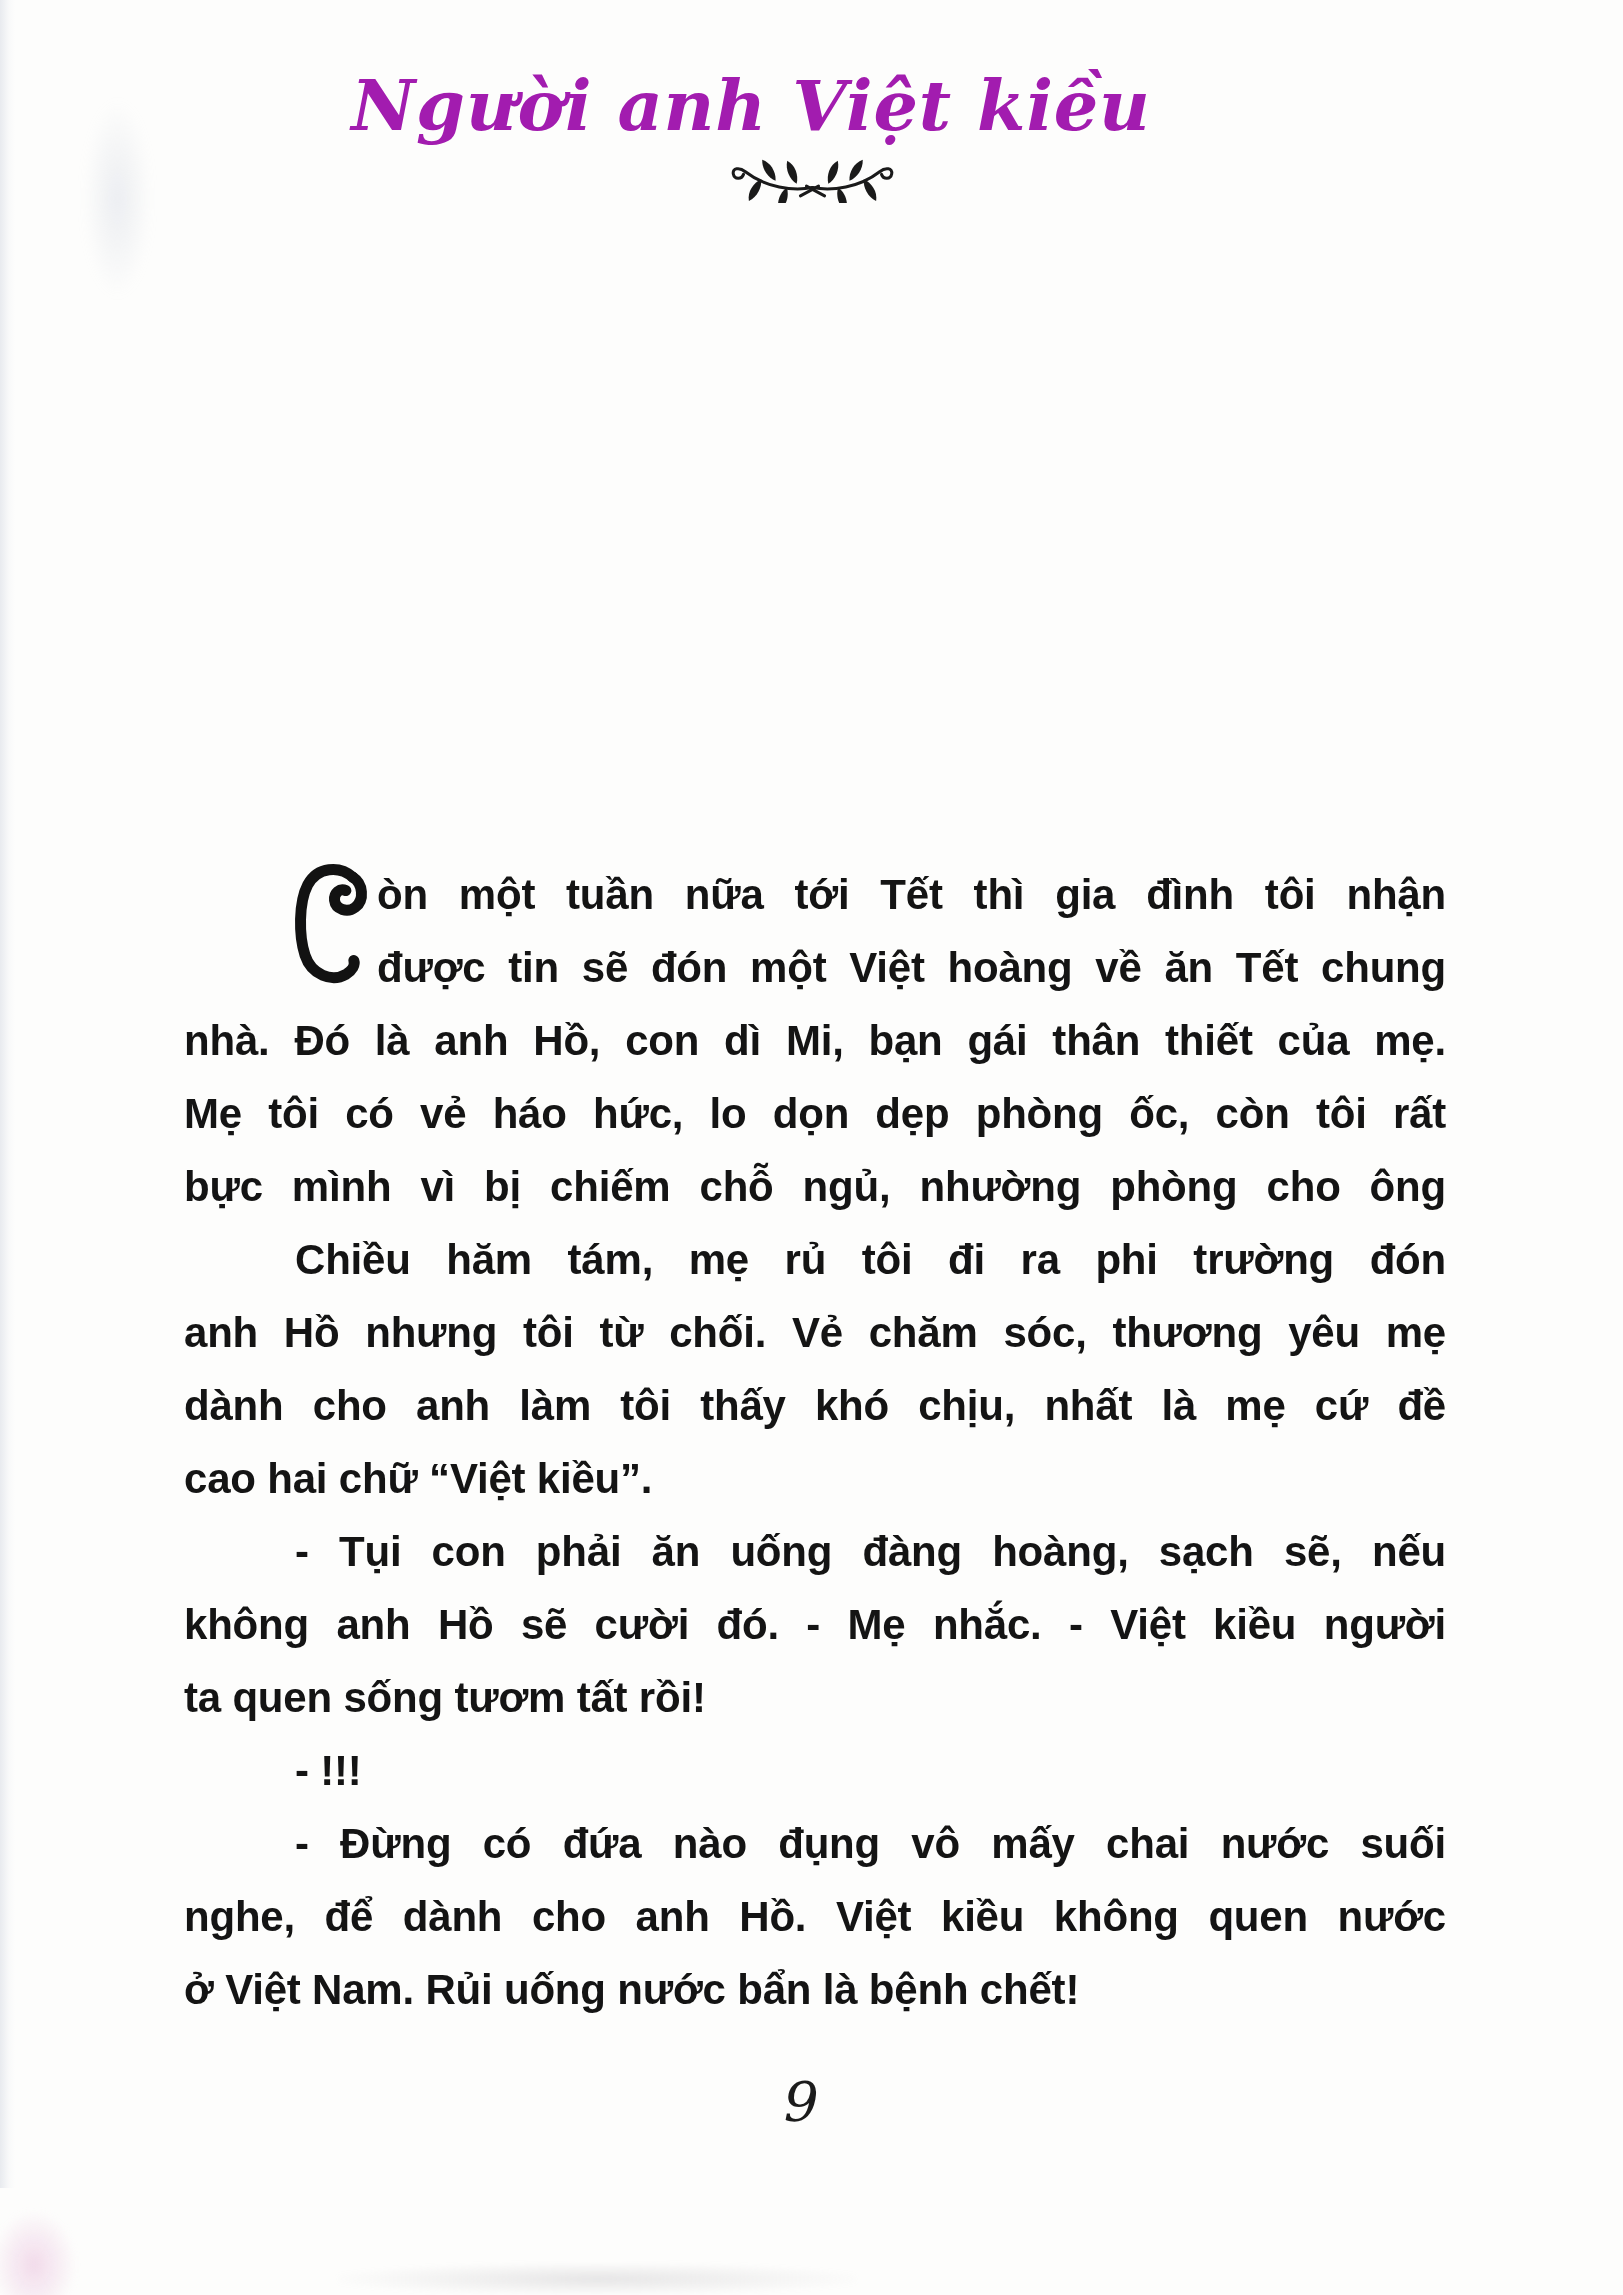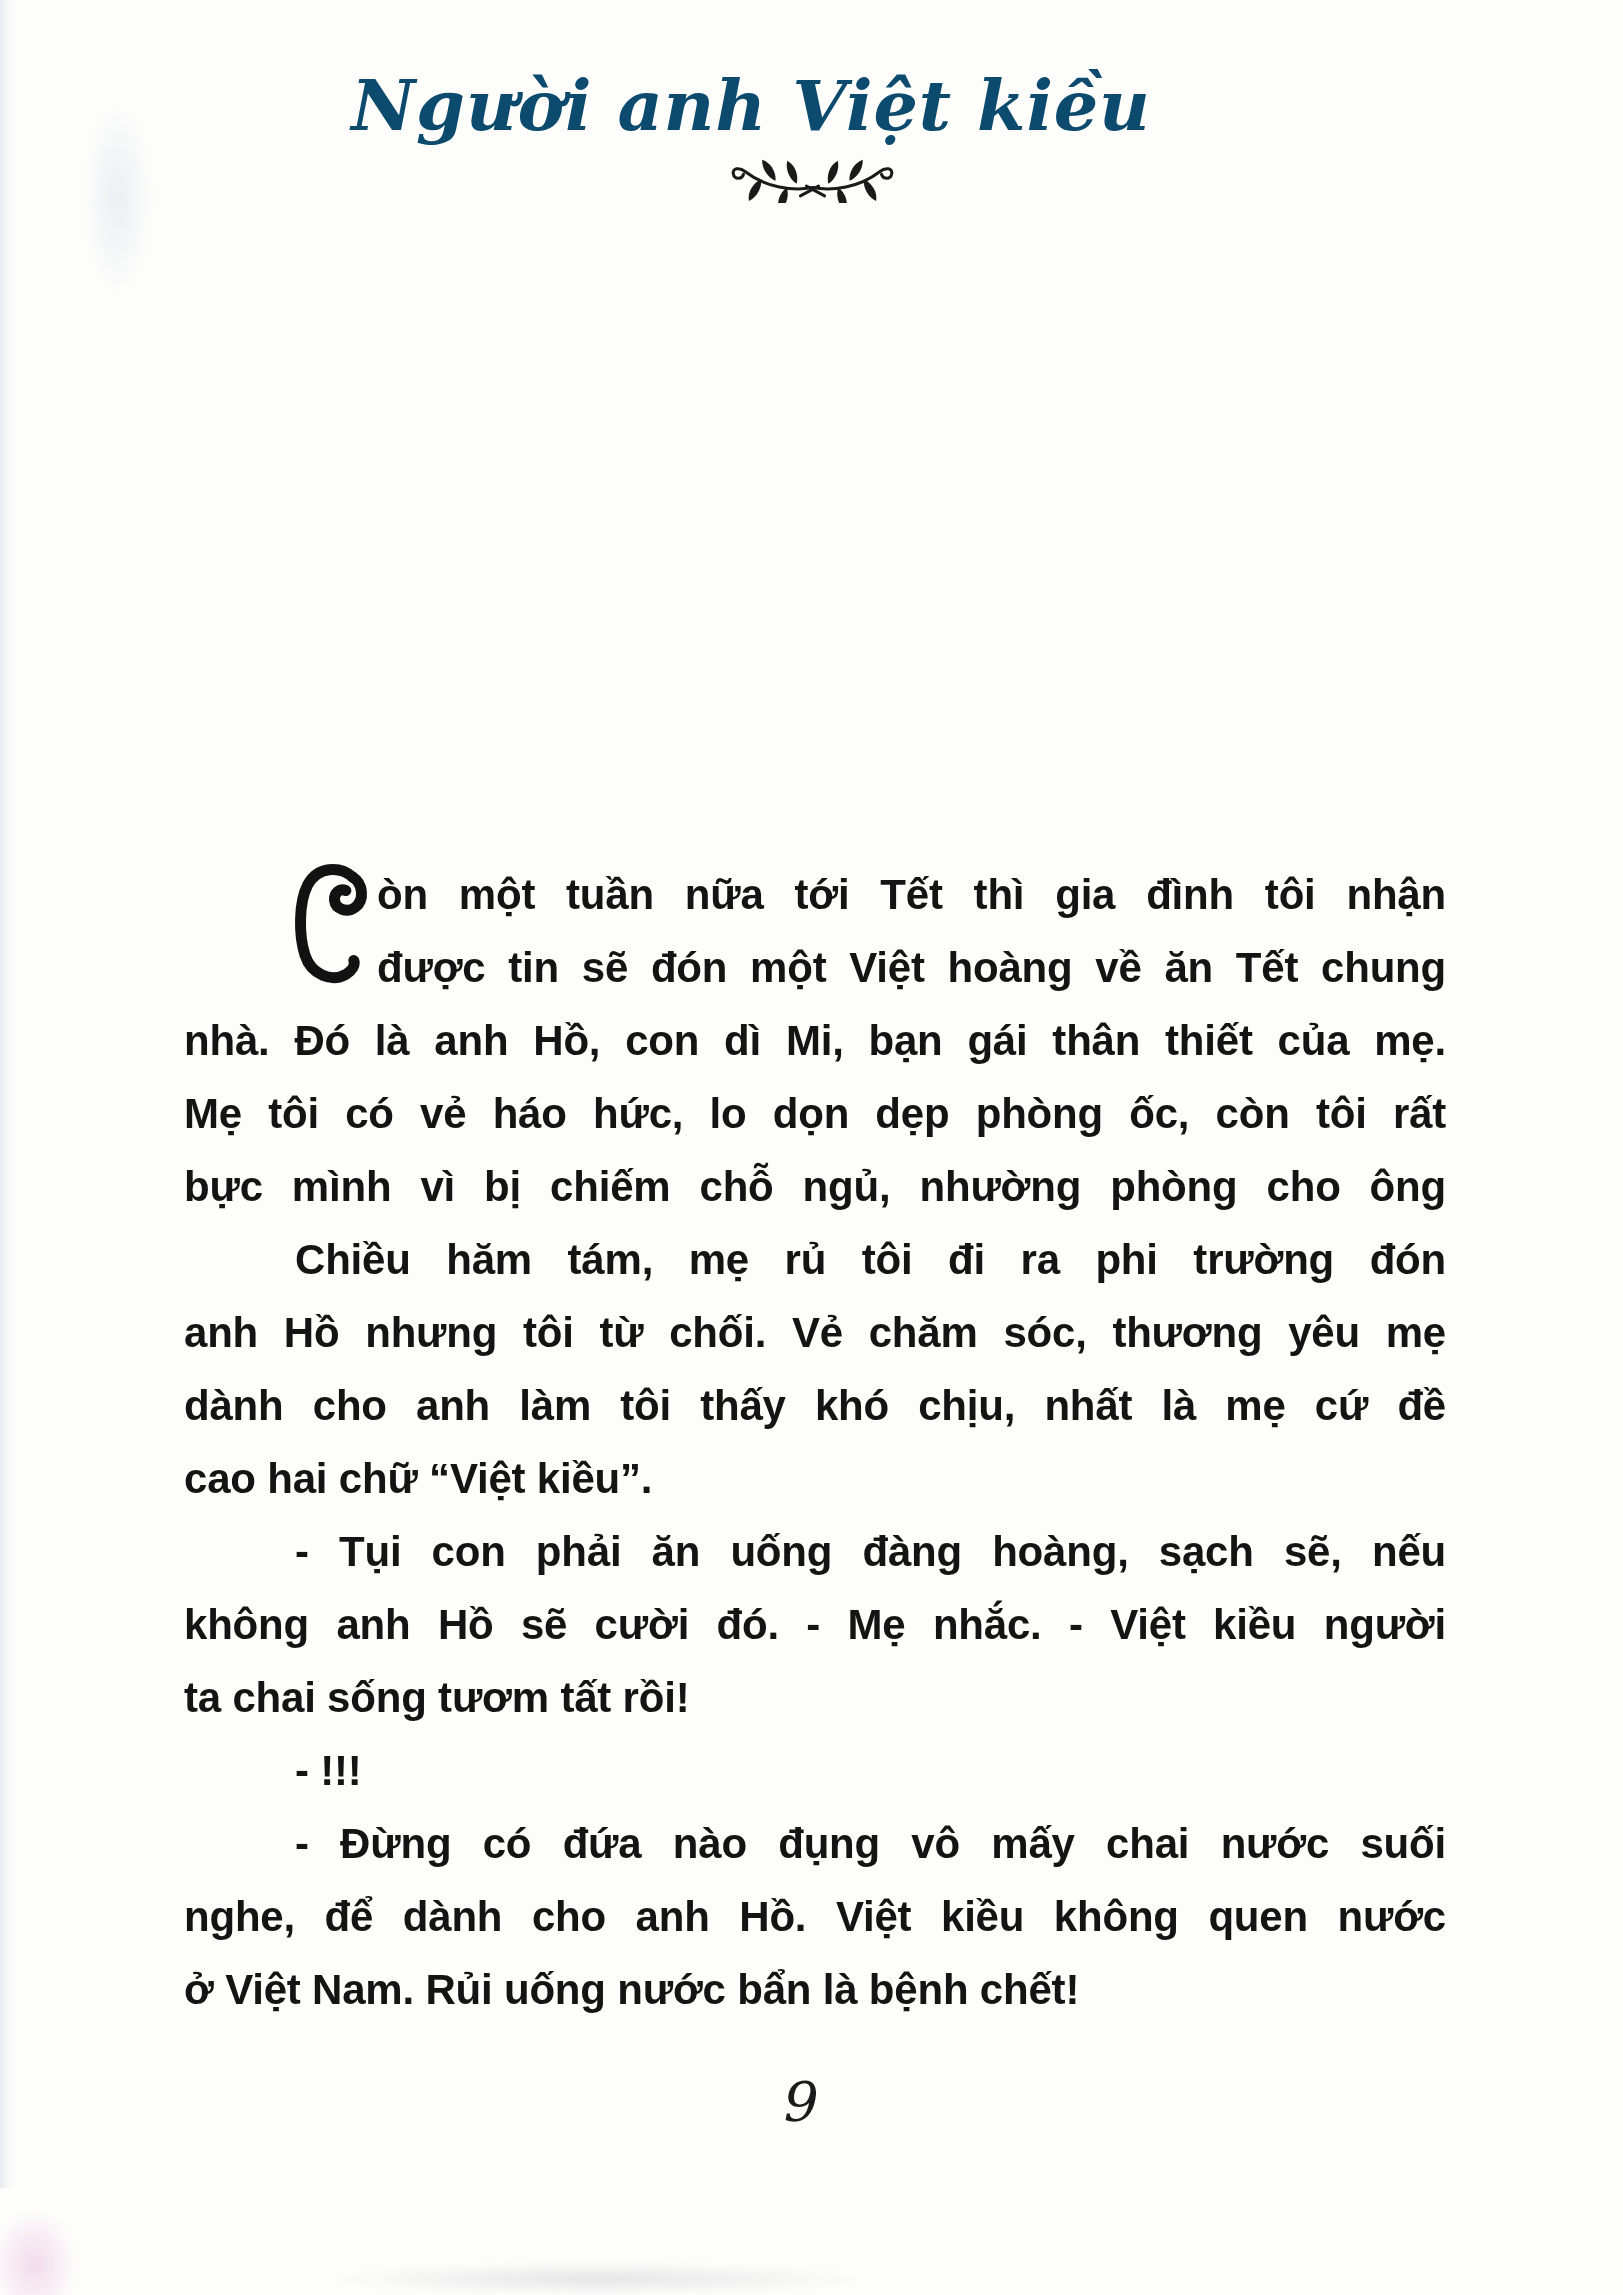--- a/index.html
+++ b/index.html
@@ -14,21 +14,21 @@
   
   .header{padding-top:66px;text-align:center;}
   .chapter-title{
     display:inline-block;
     transform:translateX(-61px);
     font-family:"DejaVu Serif",serif;
     font-style:italic;
     font-weight:700;
     font-size:70px;
     line-height:1.15;
-    color:#0c4a6e;
+    color:#a21caf;
     letter-spacing:0.8px;
   }
   .ornament-wrap{margin-top:1.5px;text-align:center;}
   .ornament-wrap svg{display:inline-block;}
   
   .body-text{
     margin:652px 178px 0 184px; 
     font-size:42px;
     font-weight:bold;
     letter-spacing:-0.2px;
@@ -151,21 +151,21 @@
       </div>
       <div class="para">
         <div class="line indent">Chiều hăm tám, mẹ rủ tôi đi ra phi trường đón</div>
         <div class="line">anh Hồ nhưng tôi từ chối. Vẻ chăm sóc, thương yêu mẹ</div>
         <div class="line">dành cho anh làm tôi thấy khó chịu, nhất là mẹ cứ đề</div>
         <div class="line last">cao hai chữ “Việt kiều”.</div>
       </div>
       <div class="para">
         <div class="line indent">- Tụi con phải ăn uống đàng hoàng, sạch sẽ, nếu</div>
         <div class="line">không anh Hồ sẽ cười đó. - Mẹ nhắc. - Việt kiều người</div>
-        <div class="line last">ta chai sống tươm tất rồi!</div>
+        <div class="line last">ta quen sống tươm tất rồi!</div>
       </div>
       <div class="para">
         <div class="line last indent">- !!!</div>
       </div>
       <div class="para">
         <div class="line indent">- Đừng có đứa nào đụng vô mấy chai nước suối</div>
         <div class="line">nghe, để dành cho anh Hồ. Việt kiều không quen nước</div>
         <div class="line last">ở Việt Nam. Rủi uống nước bẩn là bệnh chết!</div>
       </div>
     </div>

